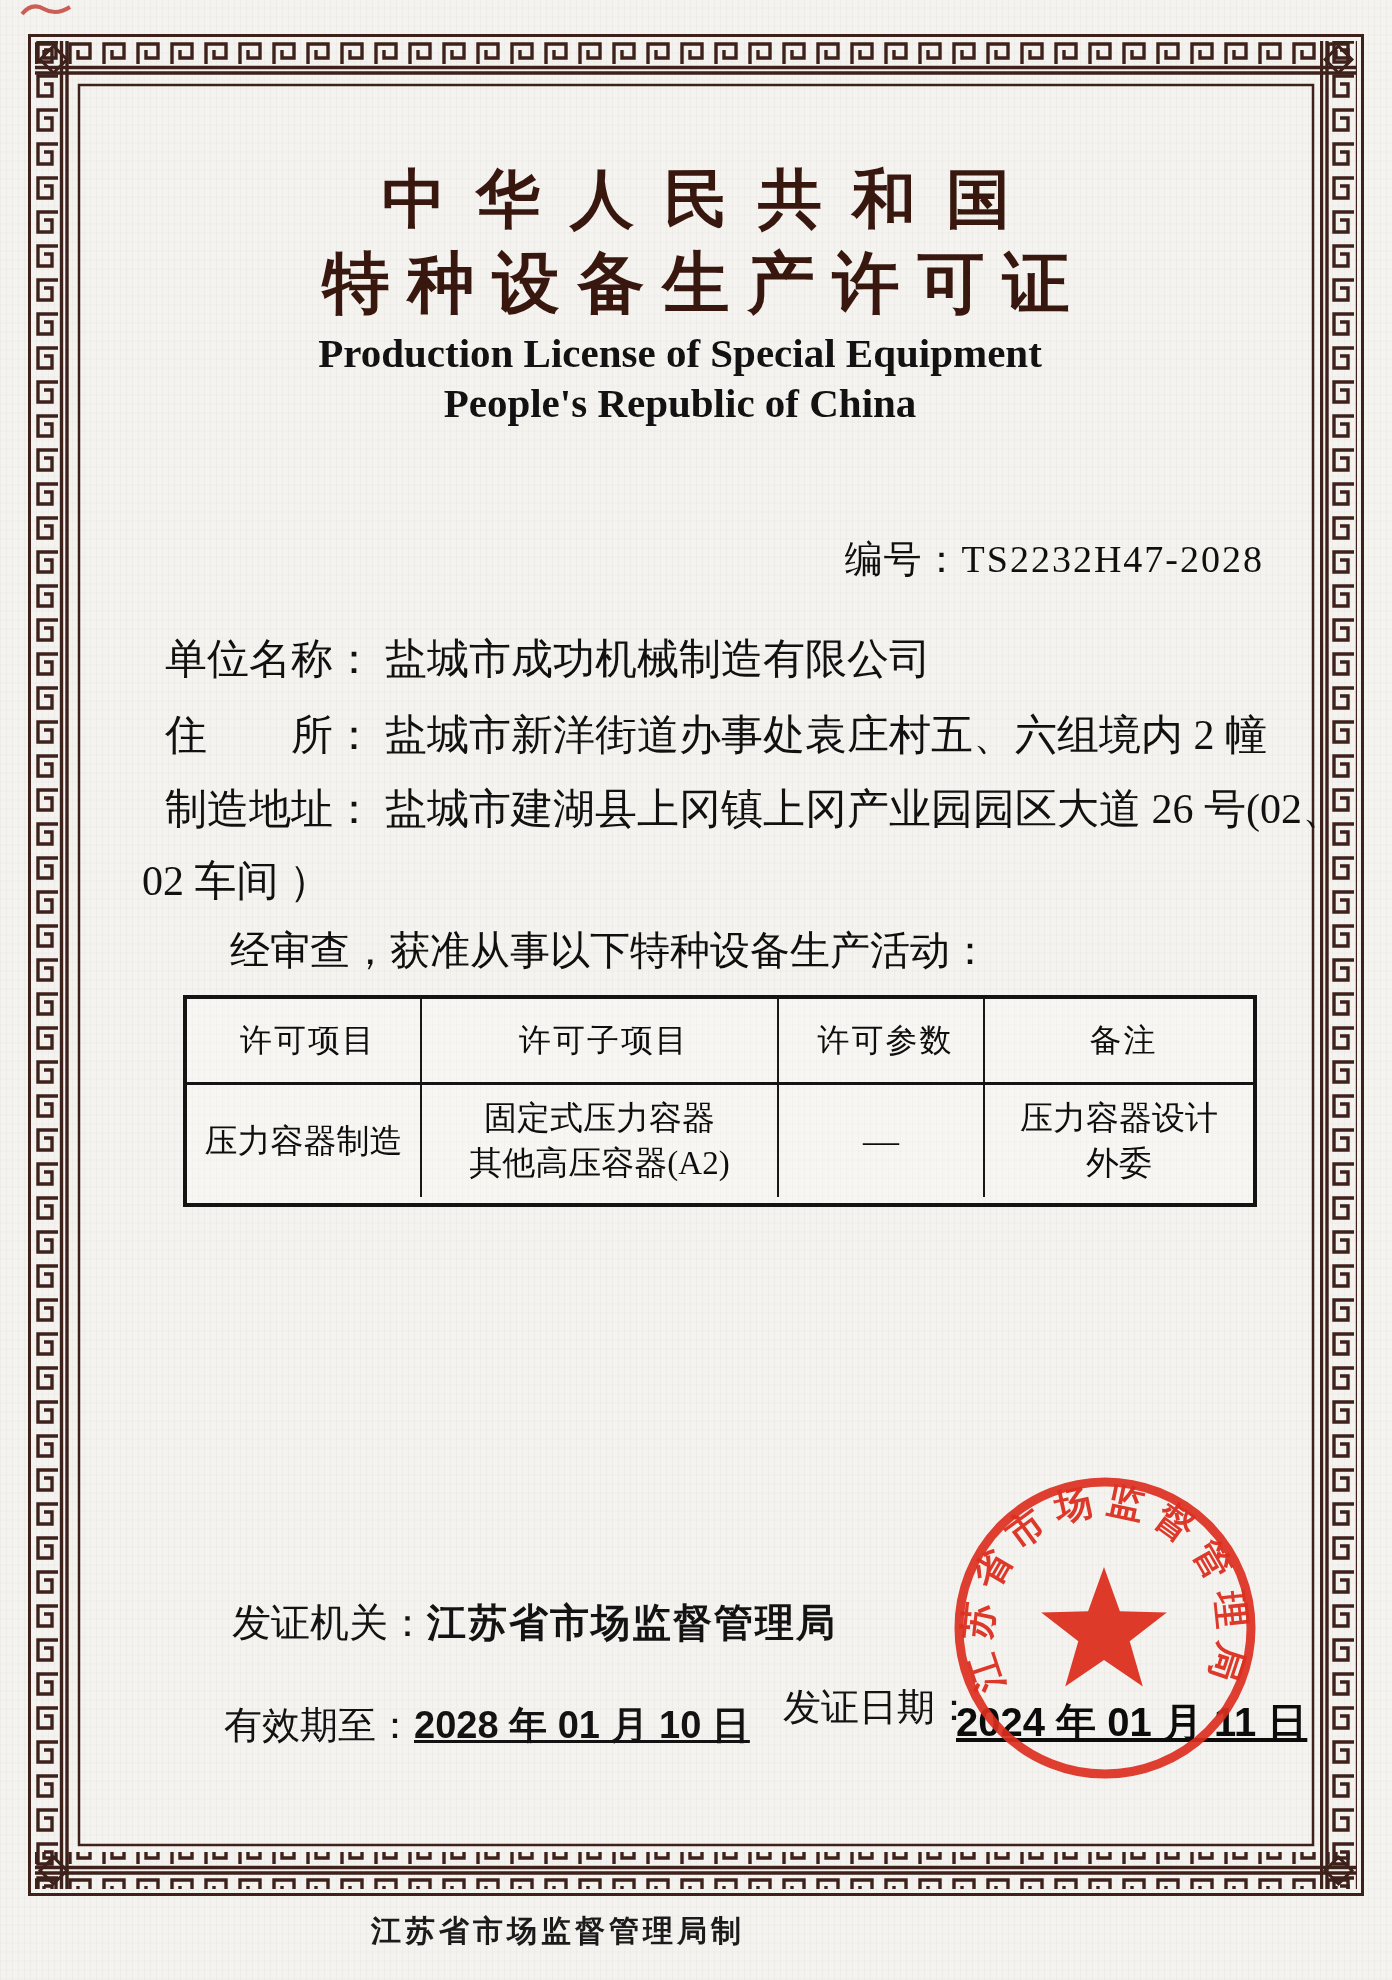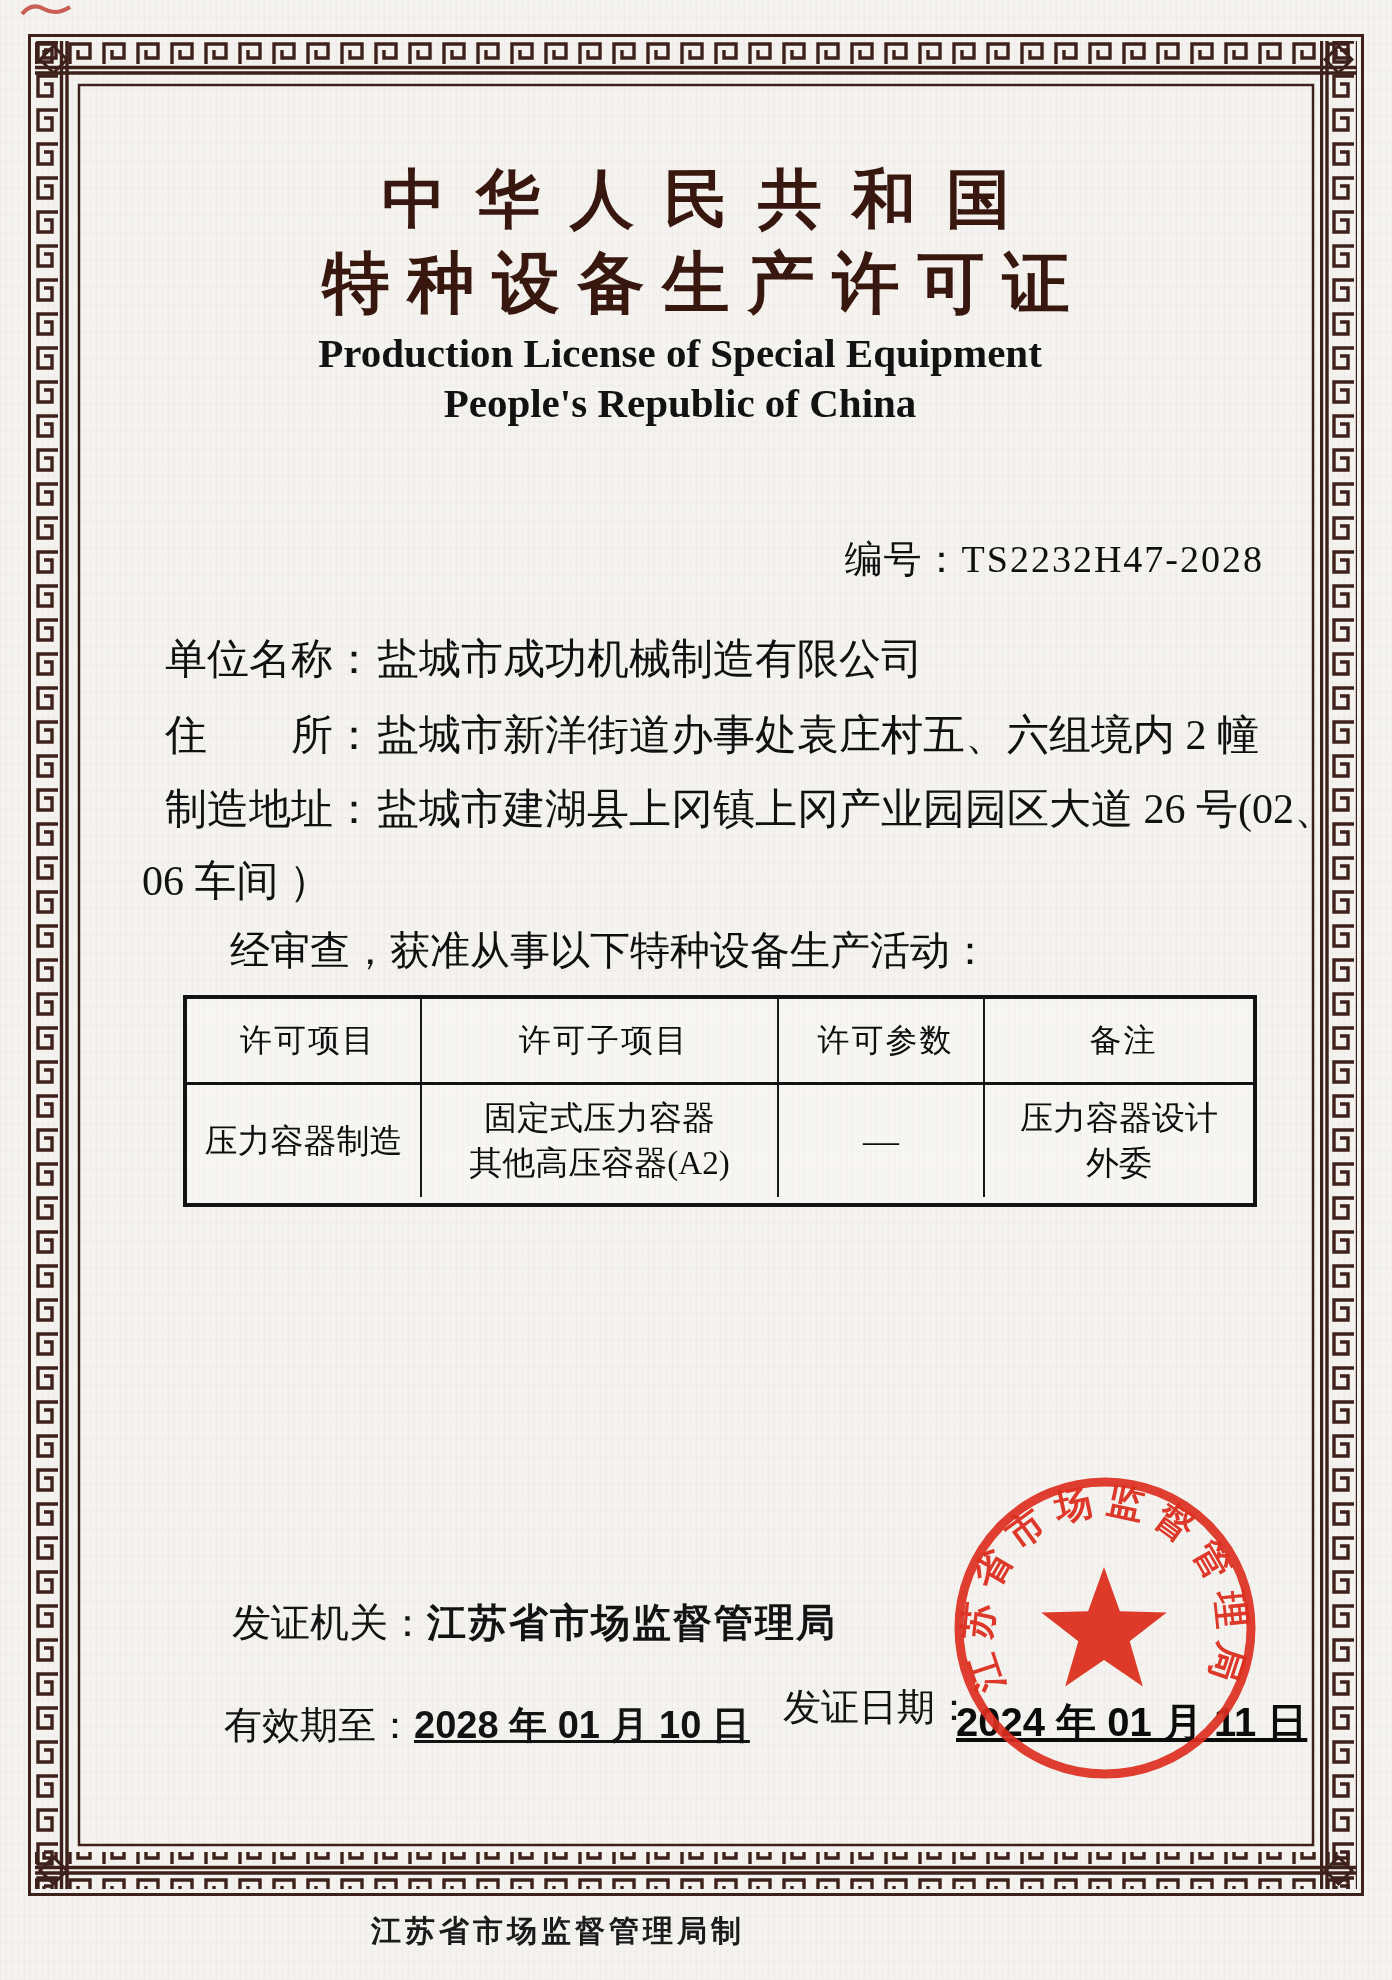--- a/index.html
+++ b/index.html
@@ -22,21 +22,21 @@
   .title-en{left:0;width:100%;text-align:center;font-weight:700;color:#121212;line-height:1;transform:translateX(-16px);}
   .e1{top:333px;font-size:41px;}
   .e2{top:383px;font-size:41px;}
   .serial{top:540px;right:128px;font-size:38px;letter-spacing:1px;color:#101010;line-height:1;}
   .serial .val{letter-spacing:2px;}
   .field{left:165px;font-size:42px;line-height:1;color:#111;white-space:nowrap;}
   .f1{top:638px;}
   .f2{top:714px;}
   .f3{top:788px;}
   .fcont{left:142px;top:860px;}
-  .field .lbl{margin-right:2px;font-family:Liberation Serif, serif;}
+  .field .lbl{margin-right:10px;font-family:Liberation Serif, serif;}
   .statement{left:230px;top:931px;font-size:40px;line-height:1;color:#0f0f0f;}
   .lic-table{
     left:183px;top:995px;width:1074px;height:212px;
     border:4px solid #141414;box-sizing:border-box;
     display:grid;
     grid-template-columns:235px 357px 206px 268px;
     grid-template-rows:86px 112px;
     background:rgba(255,255,255,0.25);
   }
   .cell{
@@ -106,21 +106,21 @@
 
   <div class="abs field f1">
     <span class="lbl">单位名称：</span><span class="val">盐城市成功机械制造有限公司</span>
   </div>
   <div class="abs field f2">
     <span class="lbl">住　　所：</span><span class="val">盐城市新洋街道办事处袁庄村五、六组境内 2 幢</span>
   </div>
   <div class="abs field f3">
     <span class="lbl">制造地址：</span><span class="val">盐城市建湖县上冈镇上冈产业园园区大道 26 号(02、</span>
   </div>
-  <div class="abs field fcont">06 车间 ）</div>
+  <div class="abs field fcont">02 车间 ）</div>
 
   <div class="abs statement">经审查，获准从事以下特种设备生产活动：</div>
 
   <div class="abs lic-table">
     <div class="cell hdr">许可项目</div>
     <div class="cell hdr">许可子项目</div>
     <div class="cell hdr">许可参数</div>
     <div class="cell hdr last">备注</div>
     <div class="cell">压力容器制造</div>
     <div class="cell">

